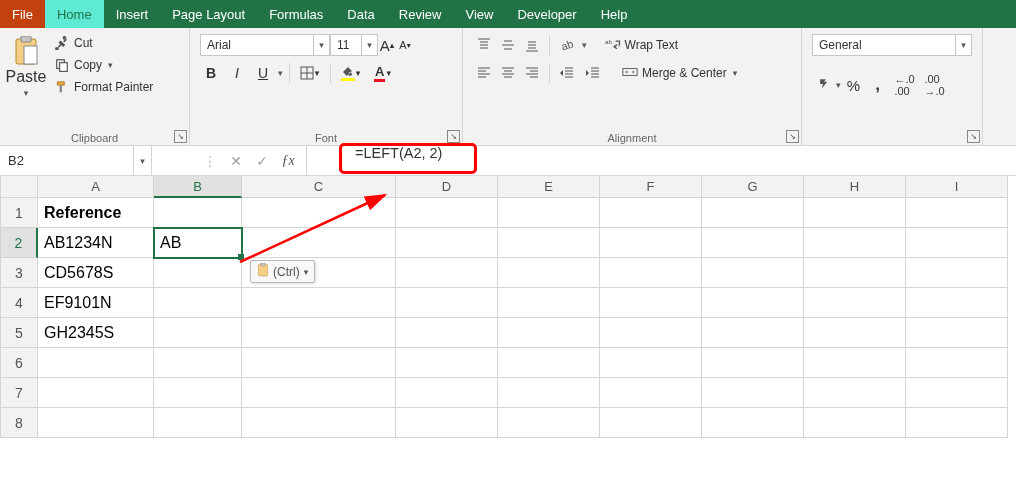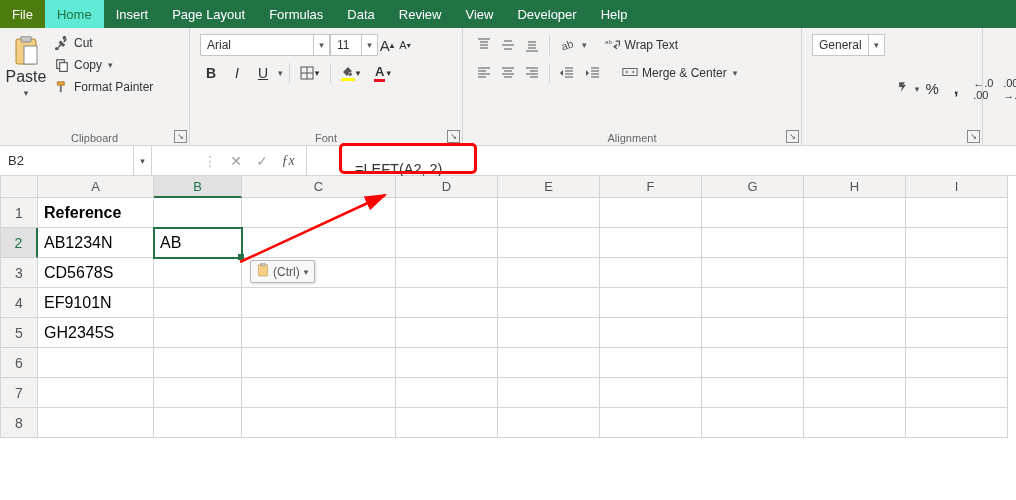--- a/index.html
+++ b/index.html
@@ -23,21 +23,21 @@
     font-size: 13px;
   }
   .tabs-bar .tab {
     padding: 0 12px;
     display: flex;
     align-items: center;
     cursor: default;
     white-space: nowrap;
   }
   .tabs-bar .tab.file {
-    background: #4d7c0f;
+    background: #c2410c;
   }
   .tabs-bar .tab.active {
     background: #5eead4;
     color: #217346;
   }
   .tabs-bar .tell-me { display:flex; align-items:center; gap:6px; padding:0 8px; }
   .tell-me .bulb { display:inline-block; }
   
   .ribbon {
     background: #f3f2f1;
@@ -94,21 +94,21 @@
   .fill-bar { border-bottom:3px solid #ffff00; }
   
   .align-body { display:flex; flex-direction:column; gap:6px; padding:2px 6px; width:330px;}
   .align-row { display:flex; gap:4px; align-items:center;}
   .abtn { width:22px; height:22px; display:flex; align-items:center; justify-content:center;}
   .abtn svg { width:16px; height:16px; }
   .wrap-merge { display:flex; flex-direction:column; gap:3px; margin-left:10px;}
   .bigbtn { display:flex; align-items:center; gap:4px; height:22px; padding:0 4px; font-size:12px;}
   .bigbtn .caret{ font-size:9px; color:#555; margin-left:2px;}
   
-  .num-body { display:flex; gap:6px; padding:2px 6px; width:172px;}
+  .num-body { display:flex; flex-direction:column; gap:18px; padding:2px 6px; width:172px;}
   .num-top { display:flex;}
   .num-bot { display:flex; gap:2px; align-items:center;}
   
   .dlg { position:relative; }
   .dlg-launcher { position:absolute; right:2px; bottom:2px; width:13px; height:13px; border:1px solid #888; font-size:8px; display:flex; align-items:center; justify-content:center; color:#555;}
   
   .fx-bar {
     height: 30px;
     border-bottom:1px solid #d4d4d4;
     display:flex;
@@ -118,21 +118,21 @@
   }
   .namebox {
     width:152px; border-right:1px solid #d4d4d4; display:flex; align-items:center;
     background:#fff;
   }
   .namebox .val { flex:1; padding:0 8px; font-size:13px; color:#333;}
   .namebox .caret-box{ width:18px; text-align:center; border-left:1px solid #d4d4d4; font-size:9px; color:#555; height:100%; display:flex; align-items:center; justify-content:center;}
   .fx-btns { display:flex; align-items:center; gap:2px; padding:0 6px; border-right:1px solid #d4d4d4;}
   .fx-btns .b { width:24px; display:flex; align-items:center; justify-content:center; color:#9e9e9e; font-size:14px;}
   .fx-btns .fx{ font-style:italic; font-family:"Times New Roman",serif; color:#555;}
-  .formula-input { flex:1; display:flex; align-items:flex-start; padding:15px 8px; font-size:14.5px; color:#333; position:relative;}
+  .formula-input { flex:1; display:flex; align-items:flex-end; padding:15px 8px; font-size:14.5px; color:#333; position:relative;}
   .formula-highlight {
     position:absolute;
     border:3px solid #ff0000;
     border-radius:5px;
     pointer-events:none;
   }
   
   .sheet { position:relative; }
   .colheads { display:flex; height:22px; }
   .rowhead-spacer { width:38px; border:1px solid #d4d4d4; background:#f3f2f1; border-top:none;}

